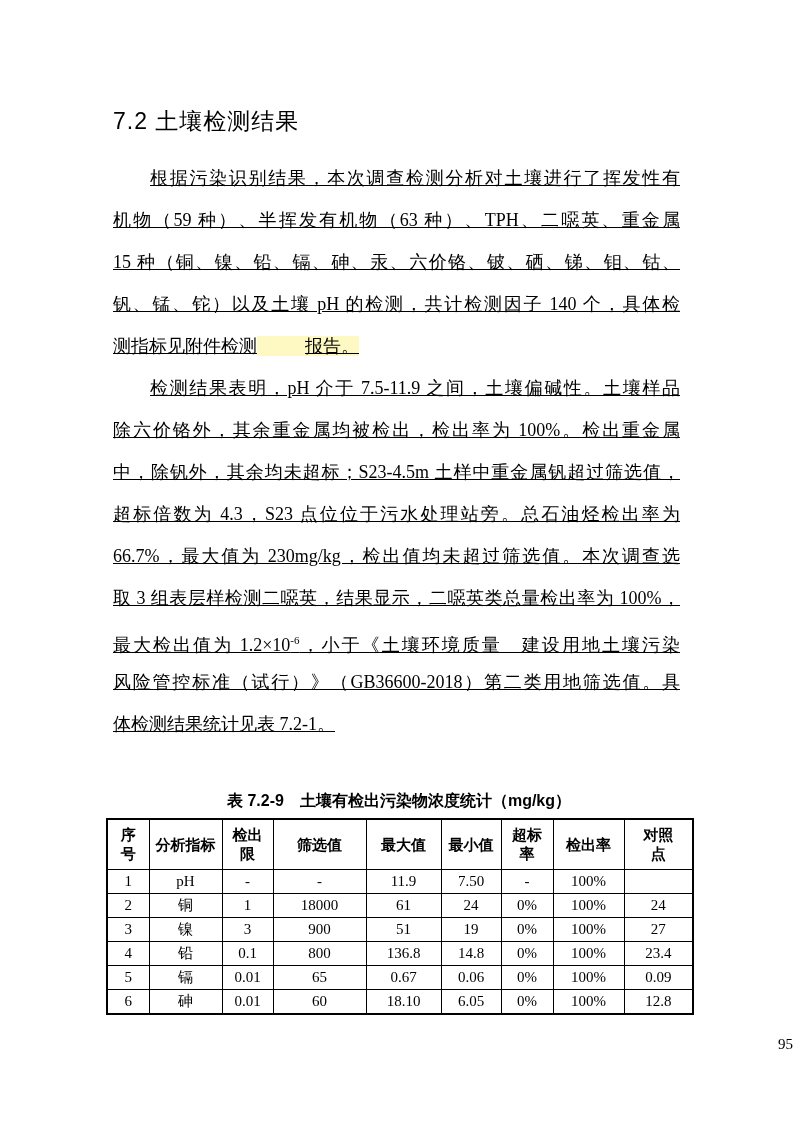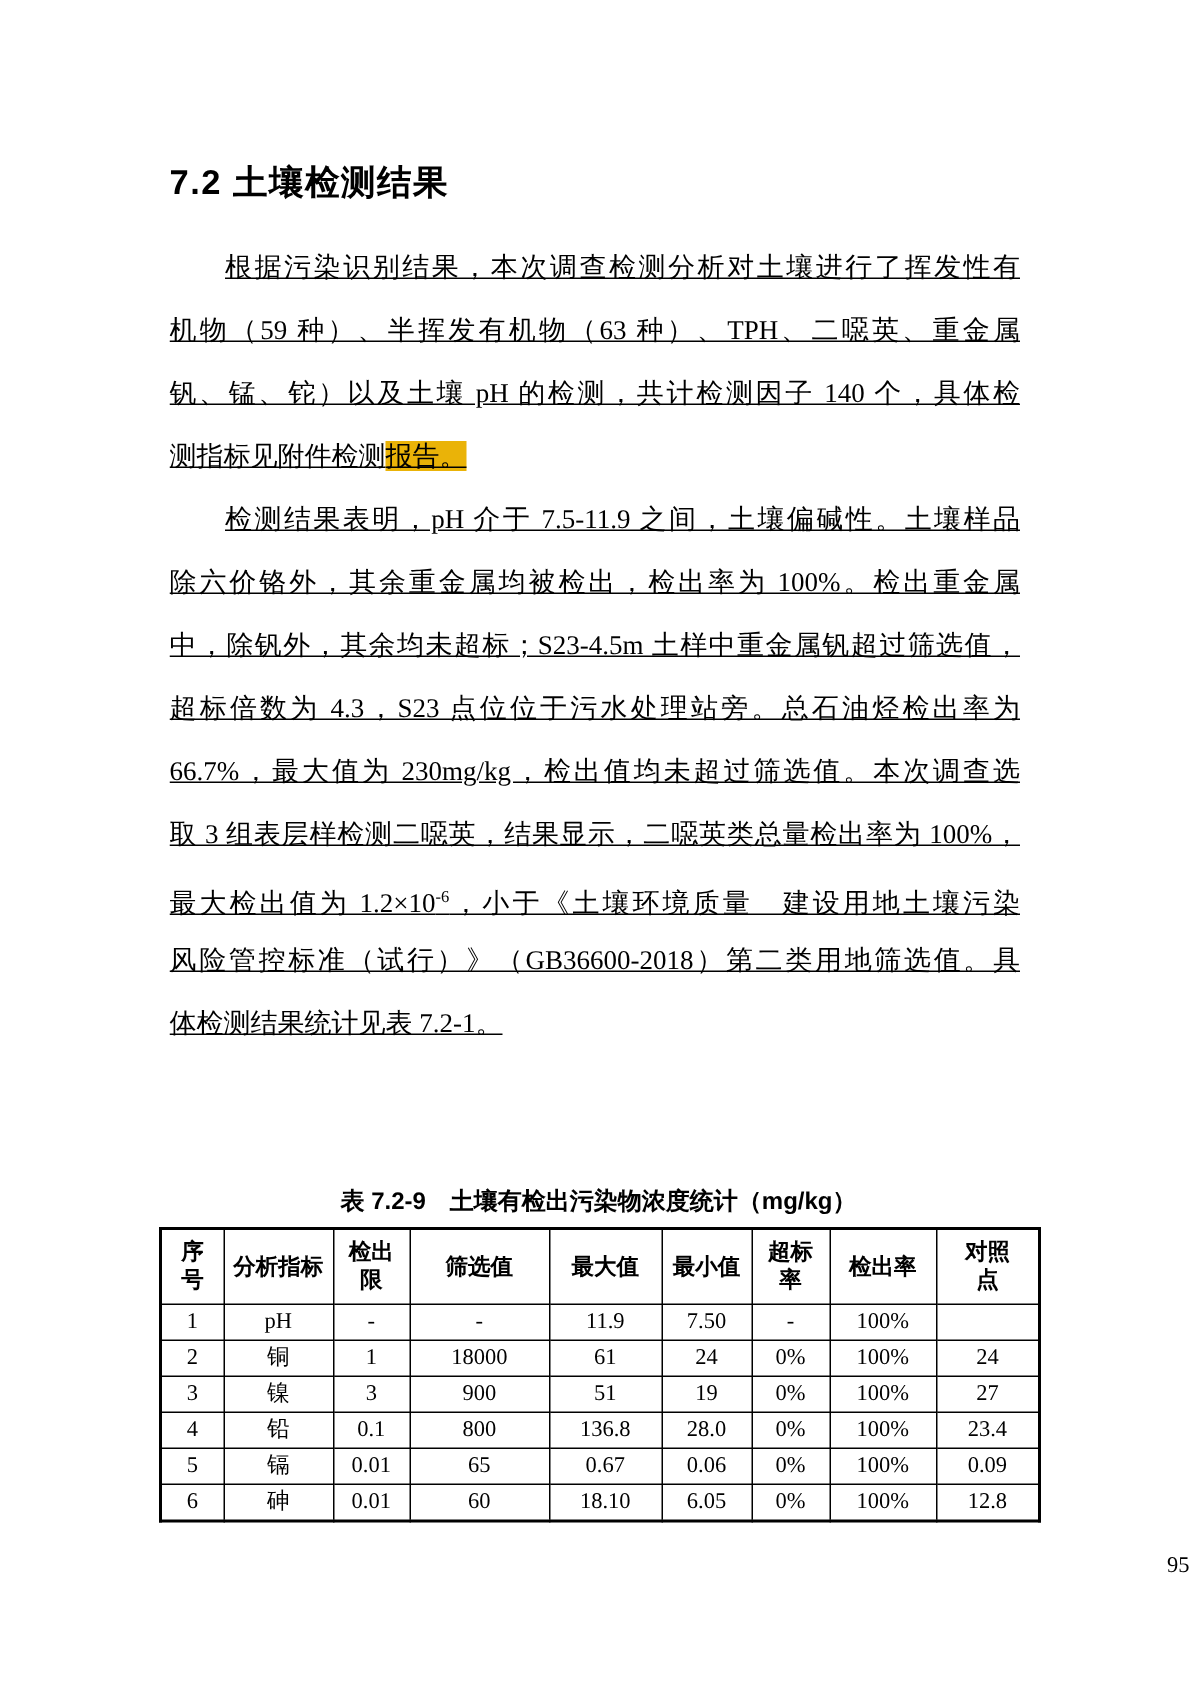--- a/index.html
+++ b/index.html
@@ -8,39 +8,39 @@
     position:relative;
     width:793px; height:1122px;
     background:#ffffff;
     color:#000000;
     overflow:hidden;
     margin:0 auto;
   }
   .heading {
     position:absolute; left:113px; top:106px;
     font-family:"Liberation Sans","DejaVu Sans",sans-serif;
-    font-weight:bold; font-size:23px; letter-spacing:1px;
+    font-weight:normal; font-size:23px; letter-spacing:1px;
     white-space:nowrap;
   }
   .body-text {
     position:absolute; left:113px; top:157px; width:567px;
     font-family:"Liberation Serif","DejaVu Serif",serif;
     font-size:18px;
     text-decoration:underline;
   }
   .line {
     height:42px; line-height:42px;
     text-align:justify;
     text-align-last:justify;
     -moz-text-align-last:justify;
     overflow:hidden;
   }
   .line.first { text-indent:37px; }
   .line.plast { text-align-last:left; -moz-text-align-last:left; }
-  .hl { background:#eab308; }
+  .hl { background:#fef9c3;padding-left:48px; }
   .sup { font-size:11px; vertical-align:7px; }
   .tbl-caption {
     position:absolute; left:106px; top:791px; width:586px;
     text-align:center;
     font-family:"Liberation Sans","DejaVu Sans",sans-serif;
     font-weight:bold; font-size:16px;
     white-space:nowrap;
   }
   table.results {
     position:absolute; left:106px; top:818px;
@@ -73,20 +73,21 @@
 </head>
 <body>
 
 <div class="page">
 
   <div class="heading">7.2 土壤检测结果</div>
 
   <div class="body-text">
     <div class="line first">根据污染识别结果，本次调查检测分析对土壤进行了挥发性有</div>
     <div class="line">机物（59 种）、半挥发有机物（63 种）、TPH、二噁英、重金属</div>
+    <div class="line">15 种（铜、镍、铅、镉、砷、汞、六价铬、铍、硒、锑、钼、钴、</div>
     <div class="line">钒、锰、铊）以及土壤 pH 的检测，共计检测因子 140 个，具体检</div>
     <div class="line plast"><span>测指标见附件检测</span><span class="hl">报告。</span></div>
 
     <div class="line first">检测结果表明，pH 介于 7.5-11.9 之间，土壤偏碱性。土壤样品</div>
     <div class="line">除六价铬外，其余重金属均被检出，检出率为 100%。检出重金属</div>
     <div class="line">中，除钒外，其余均未超标；S23-4.5m 土样中重金属钒超过筛选值，</div>
     <div class="line">超标倍数为 4.3，S23 点位位于污水处理站旁。总石油烃检出率为</div>
     <div class="line">66.7%，最大值为 230mg/kg，检出值均未超过筛选值。本次调查选</div>
     <div class="line">取 3 组表层样检测二噁英，结果显示，二噁英类总量检出率为 100%，</div>
     <div class="line"><span>最大检出值为 1.2×10</span><span class="sup">-6</span><span>，小于《土壤环境质量　建设用地土壤污染</span></div>
@@ -156,21 +157,21 @@
       <td>0%</td>
       <td>100%</td>
       <td>27</td>
     </tr>
     <tr>
       <td>4</td>
       <td>铅</td>
       <td>0.1</td>
       <td>800</td>
       <td>136.8</td>
-      <td>28.0</td>
+      <td>14.8</td>
       <td>0%</td>
       <td>100%</td>
       <td>23.4</td>
     </tr>
     <tr>
       <td>5</td>
       <td>镉</td>
       <td>0.01</td>
       <td>65</td>
       <td>0.67</td>

